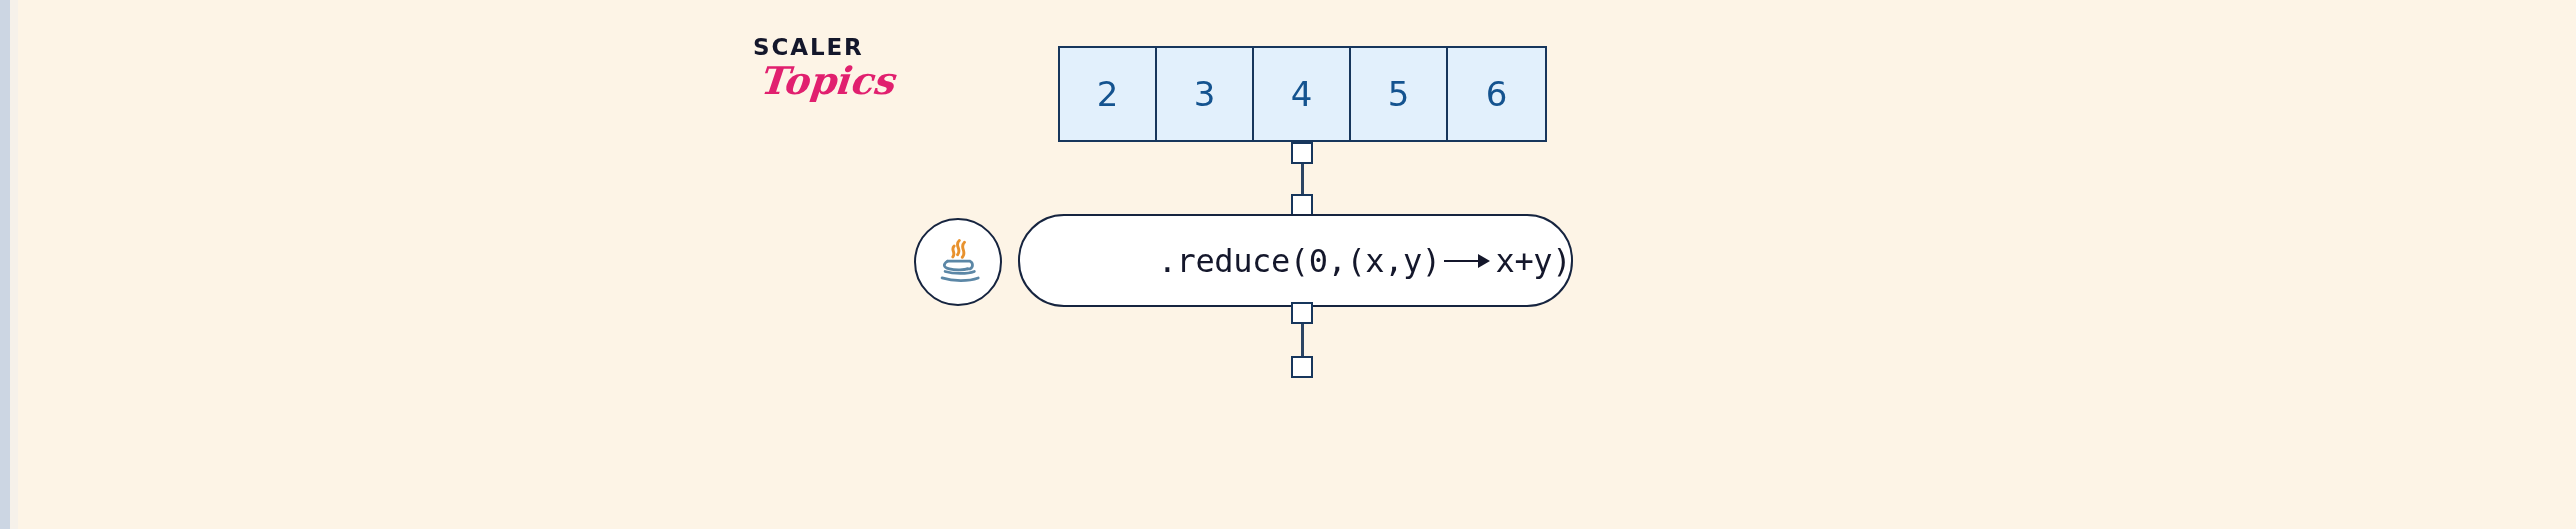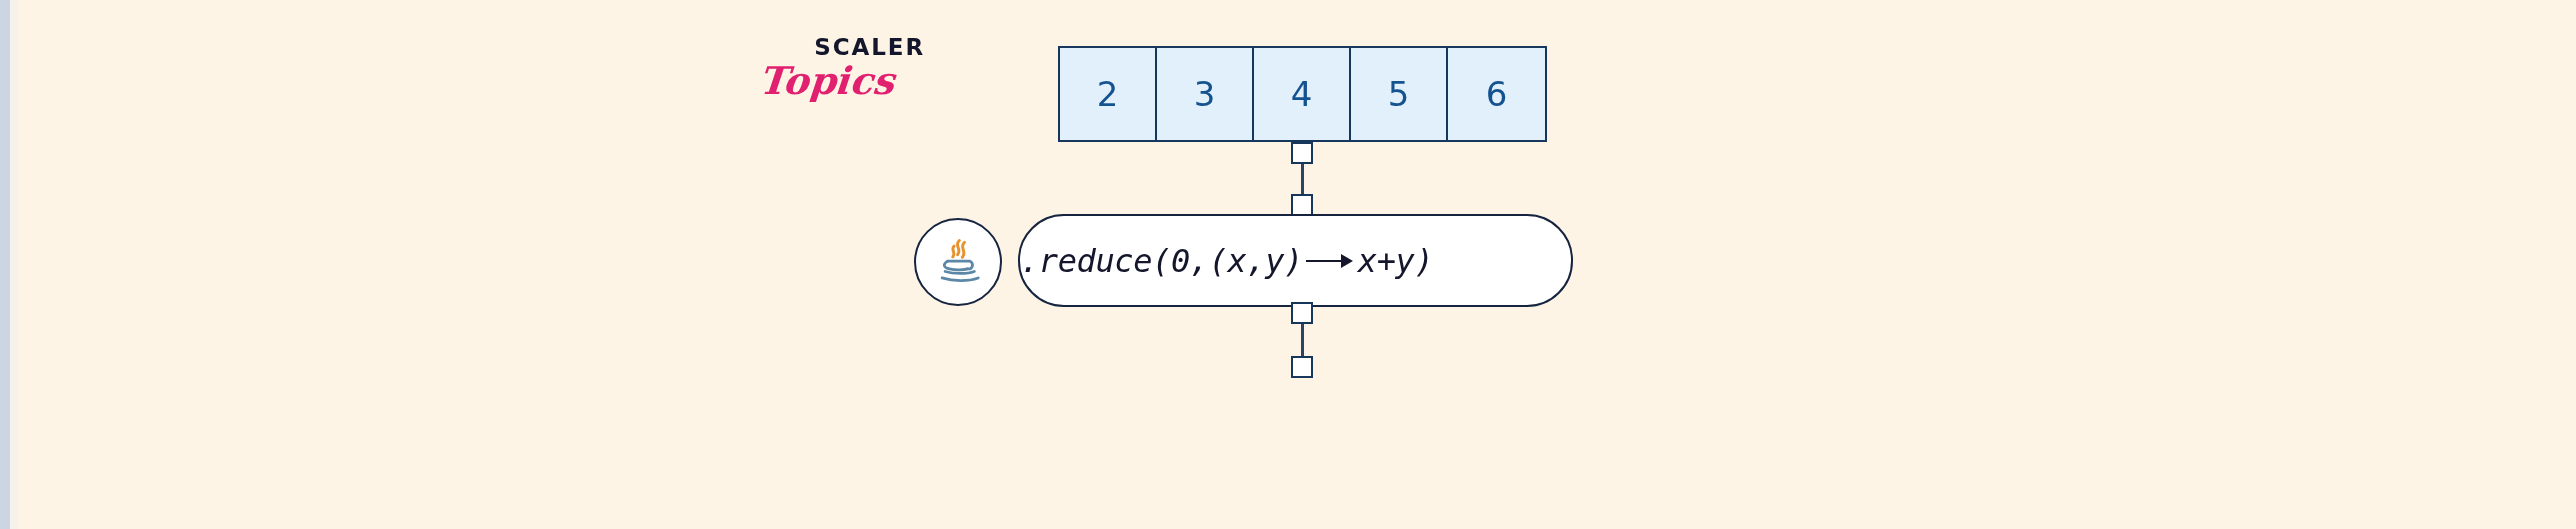--- a/index.html
+++ b/index.html
@@ -43,22 +43,21 @@
     height: 77px;
     user-select: none;
   }
   .logo-scaler {
     font-family: "DejaVu Sans", sans-serif;
     font-weight: 700;
     font-size: 23px;
     letter-spacing: 1.9px;
     color: #14172b;
     line-height: 1;
-    text-align: right;
-    margin-left: 40px;
+    text-align: left;
   }
   .logo-topics {
     font-family: "DejaVu Serif", serif;
     font-style: italic;
     font-weight: 700;
     font-size: 38px;
     color: #e1206f;
     line-height: 1;
     margin-top: 3.4px;
     margin-left: 8.6px;
@@ -151,22 +150,21 @@
     left: 1018px;
     top: 214px;
     width: 555px;
     height: 93px;
     box-sizing: border-box;
     background: #ffffff;
     border: 2.1px solid #16243f;
     border-radius: 46px;
     display: flex;
     align-items: center;
-    justify-content: flex-start;
-    font-style: italic;
+    justify-content: flex-end;
   }
   .reduce-text {
     font-family: "DejaVu Sans Mono", monospace;
     font-size: 32px;
     color: #14172b;
     letter-spacing: -0.4px;
     white-space: nowrap;
     display: flex;
     align-items: center;
   }

